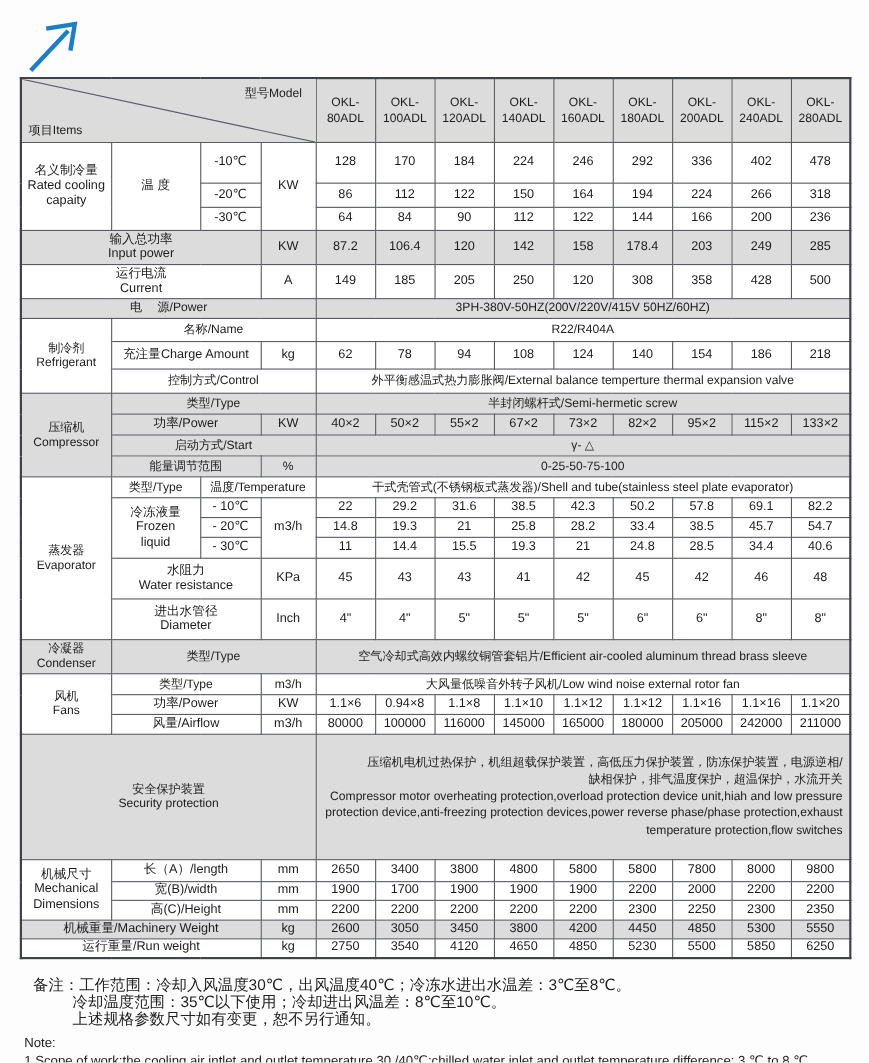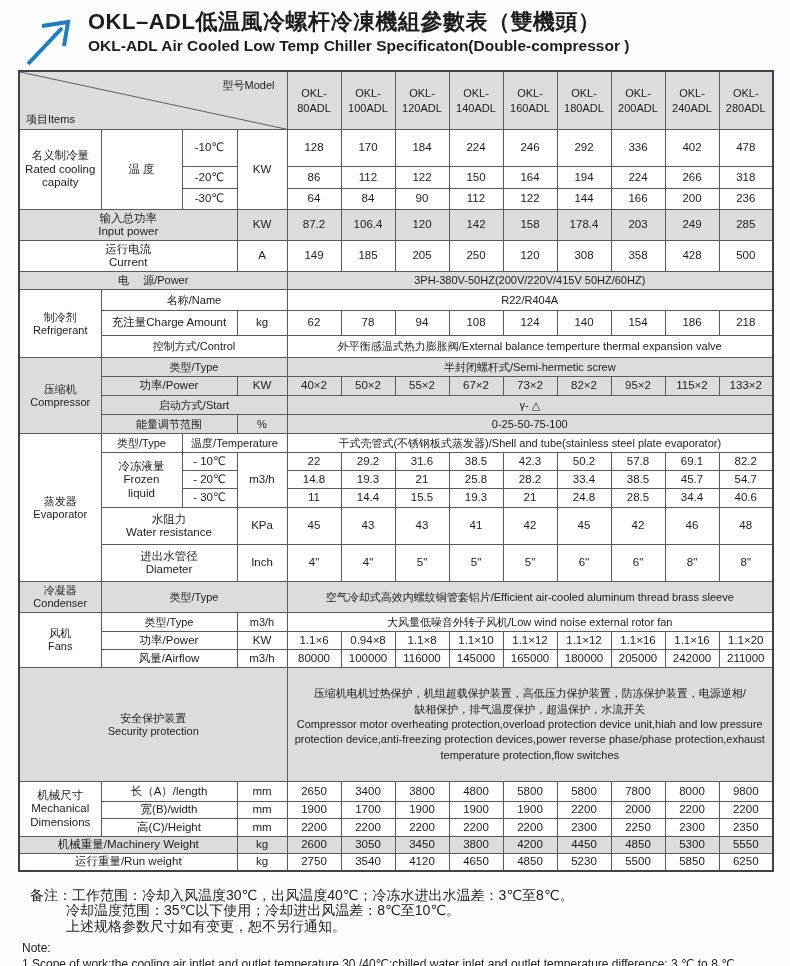--- a/index.html
+++ b/index.html
@@ -28,43 +28,39 @@
   tr td:nth-child(n) { }
   .num td { font-size: 11.5px; }
 
   
   .corner { position: relative; padding: 0; }
   .corner svg.diag { position: absolute; left: 0; top: 0; width: 100%; height: 100%; }
   .corner-items { position: absolute; left: 6px; bottom: 3px; font-size: 11px; }
   .corner-model { position: absolute; right: 12px; top: 6px; font-size: 11px; }
 
   .model-cells td { font-size: 11px; line-height: 1.3; }
-  td.sec-text { text-align: center; padding: 18px 6px; font-size: 11px; line-height: 1.4; }
+  td.sec-text { text-align: right; padding: 18px 6px; font-size: 11px; line-height: 1.4; }
 
   
   .notes { margin: 16px 18px 0 18px; }
   .notes-cn { font-size: 14px; line-height: 15.5px; color: #222; }
   .notes-cn .indent { padding-left: 48px; }
   .notes-cn .first { padding-left: 12px; }
   .notes-en { margin-top: 6px; font-size: 12px; line-height: 16px; color: #222; padding-left: 4px; }
 </style>
 </head>
 <body>
 
 <div class="sheet">
 
   <div class="hdr">
     <svg class="logo" viewBox="0 0 62 56">
       <path d="M6 52 L40 16" stroke="#1b7ec9" stroke-width="4" fill="none"></path>
       <path d="M20 14 L46 10 L42 34" stroke="#1b7ec9" stroke-width="4" fill="none" stroke-linejoin="miter"></path>
     </svg>
-    <div class="titles">
-      <div class="title-cn">OKL–ADL低温風冷螺杆冷凍機組參數表（雙機頭）</div>
-      <div class="title-en">OKL-ADL Air Cooled Low Temp Chiller Specificaton(Double-compressor )</div>
-    </div>
   </div>
 
 
   <table>
     <colgroup>
       <col style="width:82px">
         <col style="width:81px">
         <col style="width:55px">
         <col style="width:50px">
       <col style="width:54px">

